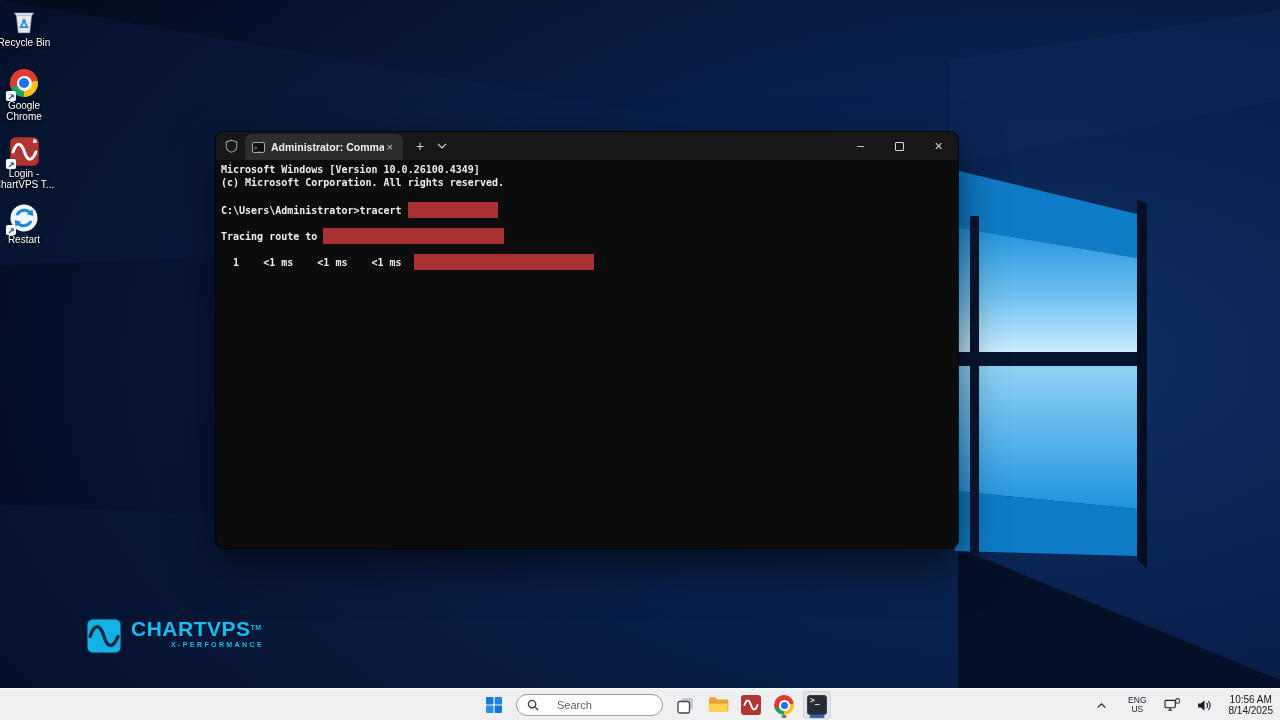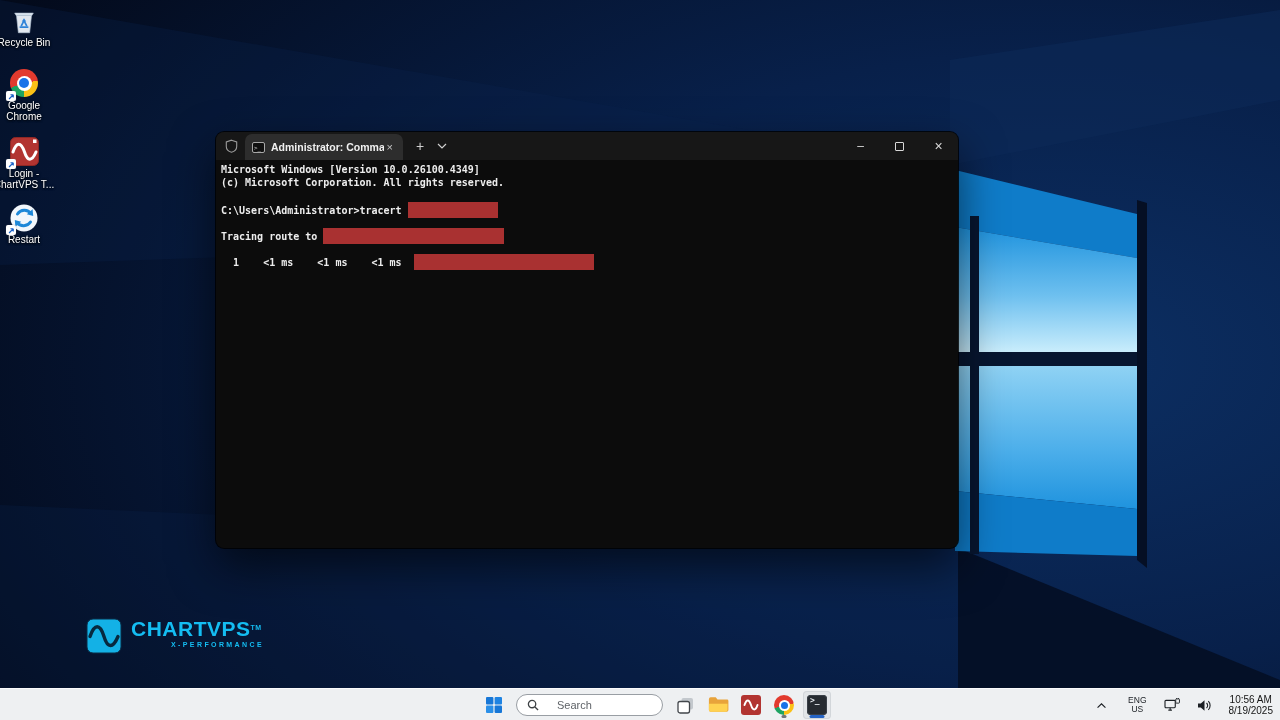--- a/index.html
+++ b/index.html
@@ -304,18 +304,18 @@
       </div>
       <div style="display:flex;align-items:center;">
         <svg width="15" height="13" viewBox="0 0 15 13">
           <polygon points="1,4.5 3.8,4.5 7.5,1.2 7.5,11.8 3.8,8.5 1,8.5" fill="#1b1f24"></polygon>
           <path d="M9.5 4 A3.3 3.3 0 0 1 9.5 9" fill="none" stroke="#1b1f24" stroke-width="1.1"></path>
           <path d="M11.3 2.2 A6 6 0 0 1 11.3 10.8" fill="none" stroke="#1b1f24" stroke-width="1.1"></path>
         </svg>
       </div>
       <div class="clock">
         <div>10:56 AM</div>
-        <div>8/19/2025</div>
+        <div>8/14/2025</div>
       </div>
     </div>
   </div>
 
 </div>
 
 </body></html>

